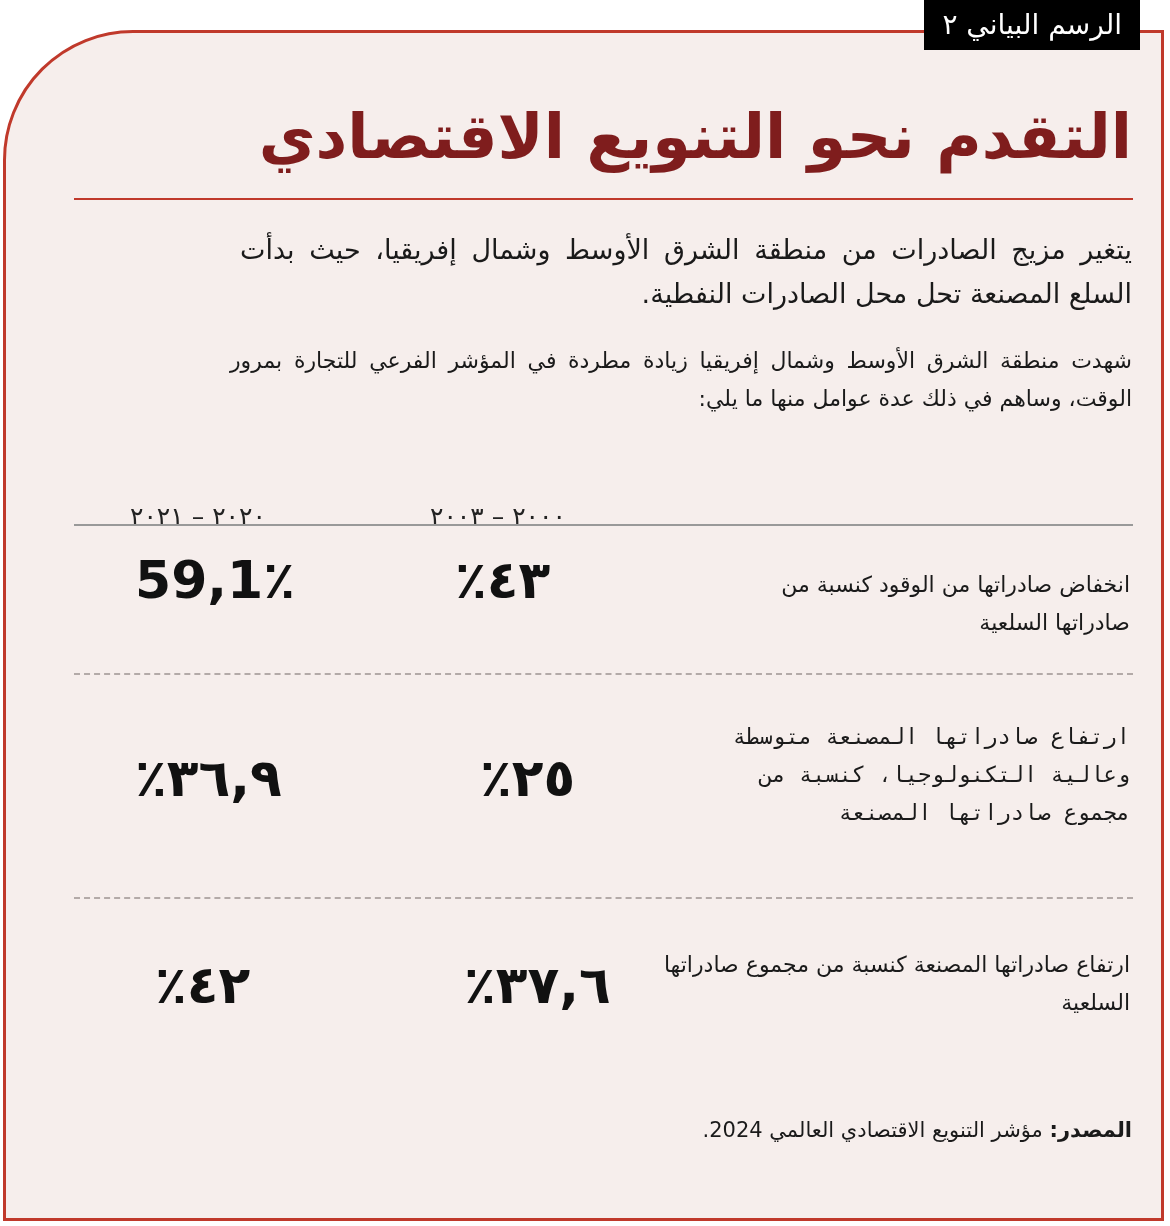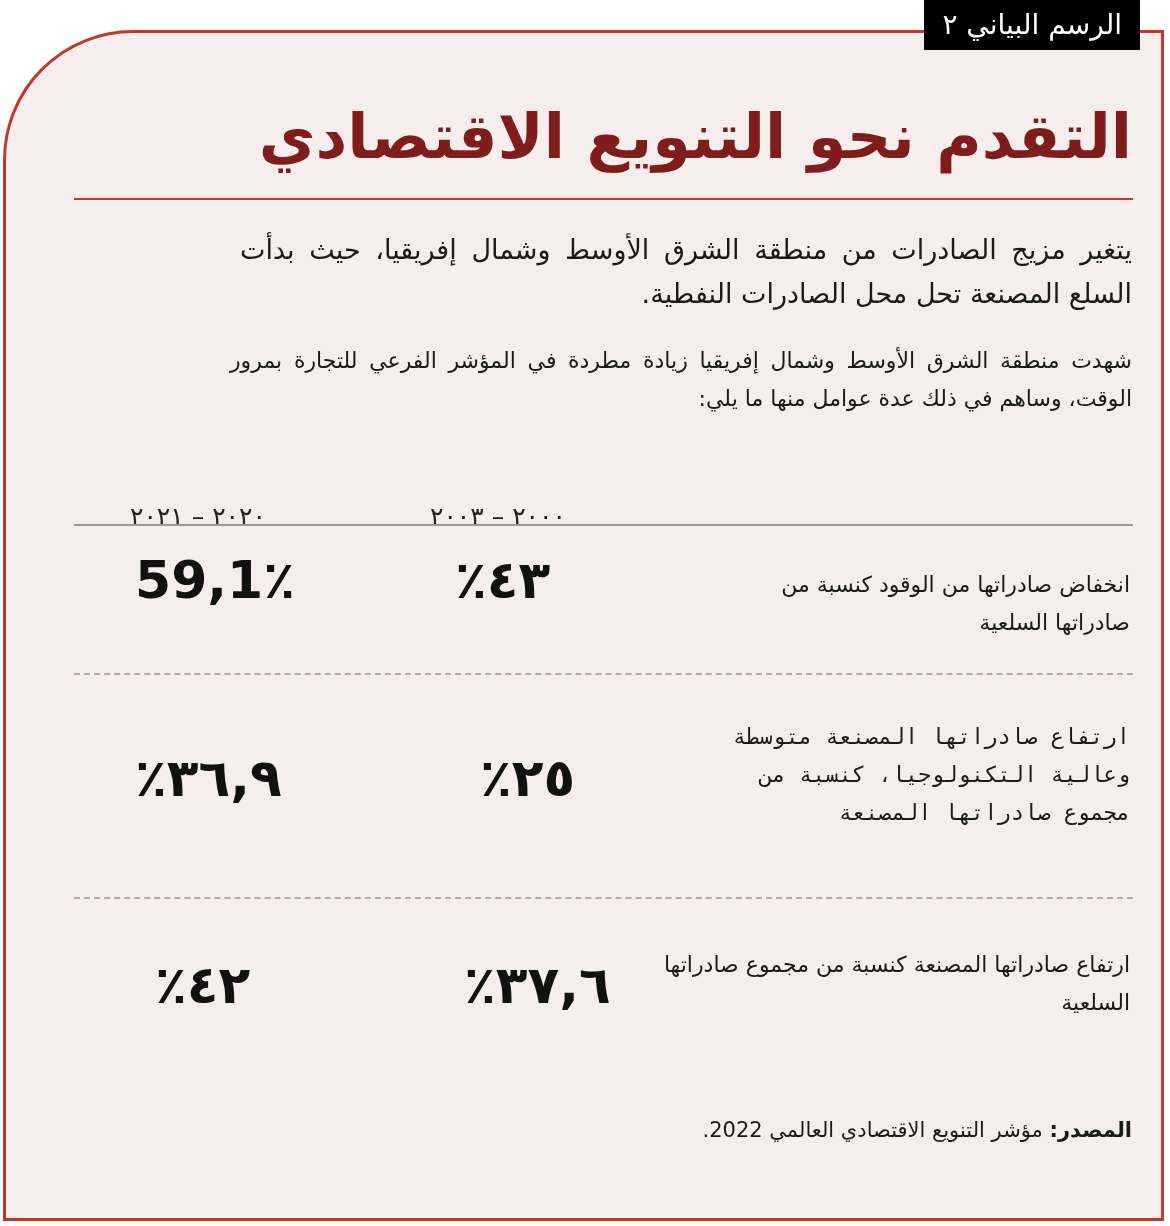--- a/index.html
+++ b/index.html
@@ -48,14 +48,14 @@
 <div class="row-label" style="top:704px;width:450px;font-family:Liberation Mono, monospace;">ارتفاع صادراتها المصنعة متوسطة وعالية التكنولوجيا، كنسبة من مجموع صادراتها المصنعة</div>
 <div class="val" style="left:480px;top:748px;">٢٥٪</div>
 <div class="val" style="left:135px;top:748px;">٣٦,٩٪</div>
 <div class="dash" style="top:897px;"></div>
 
 <div class="row-label" style="top:930px;width:470px;">ارتفاع صادراتها المصنعة كنسبة من مجموع صادراتها السلعية</div>
 <div class="val" style="left:464px;top:955px;">٣٧,٦٪</div>
 <div class="val" style="left:155px;top:955px;">٤٢٪</div>
 
 <div class="source">
-  <b>المصدر:</b><span> مؤشر التنويع الاقتصادي العالمي 2022.</span>
+  <b>المصدر:</b><span> مؤشر التنويع الاقتصادي العالمي 2024.</span>
 </div>
 
 </body></html>

